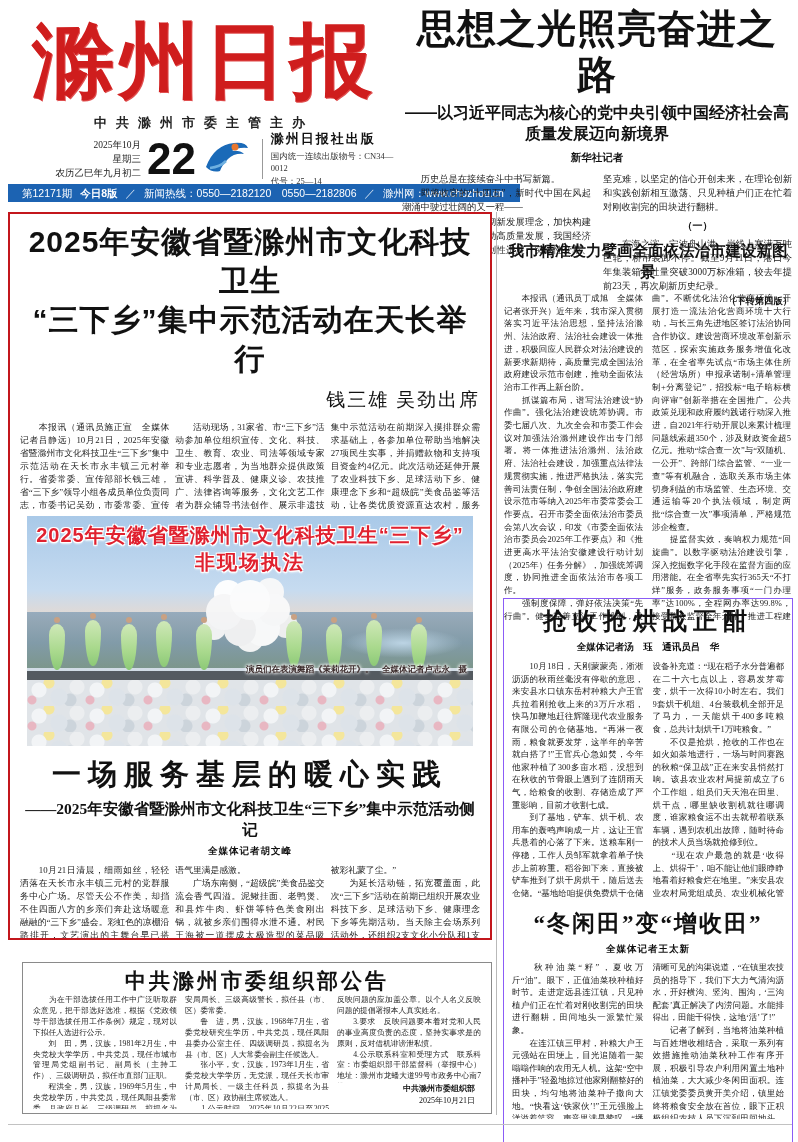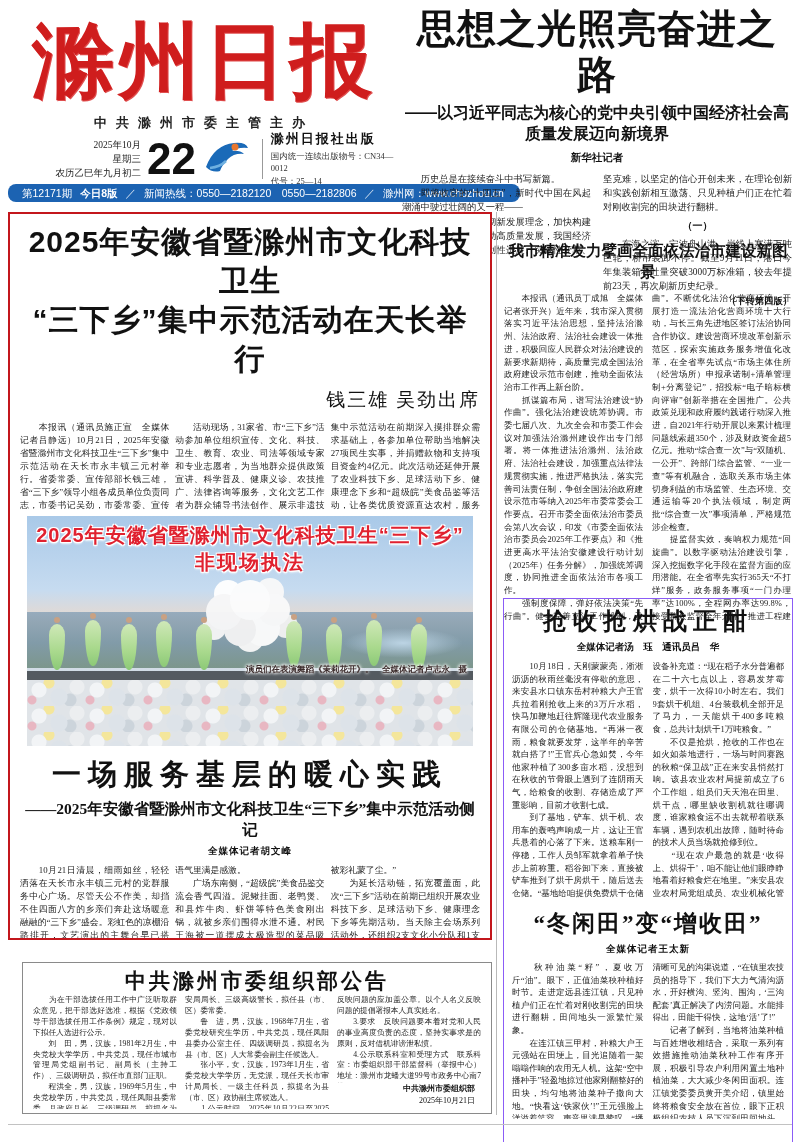--- a/index.html
+++ b/index.html
@@ -34,21 +34,20 @@
   .bignum{ font-size:44px; font-weight:bold; line-height:44px; margin:0 4px 0 6px; font-family:"Liberation Sans",sans-serif; }
   .logo{ margin:0 4px; }
   .pubsep{ width:1px; height:40px; background:#999; margin:0 8px; }
   .publine1{ font-size:13px; font-weight:bold; letter-spacing:2px; }
   .publine2{ font-size:8.5px; color:#333; margin-top:3px; }
   .infobar{
     position:absolute; left:8px; top:184px; width:512px; height:18px;
     background:#1c63b2; color:#fff; font-size:10.5px; line-height:18px;
     display:flex; align-items:center; padding:0 14px; gap:8px; white-space:nowrap;
     font-family:"Liberation Sans",sans-serif;
-    border-radius:8px;
   }
   .infobar .b{ font-weight:bold; }
 
   
   .lead{ position:absolute; left:402px; top:6px; width:390px; }
   .lead-title{ font-size:39px; font-weight:900; text-align:center; letter-spacing:1px; line-height:46px; }
   .lead-sub{ font-size:16px; font-weight:900; text-align:center; margin-top:5px; }
   .lead-byline{ font-size:10.5px; font-weight:bold; text-align:center; margin-top:6px; }
   .lead-cols{ display:flex; gap:12px; margin-top:7px; }
   .lead-col{ width:189px; height:96px; font-size:9.3px; line-height:14.2px; }

